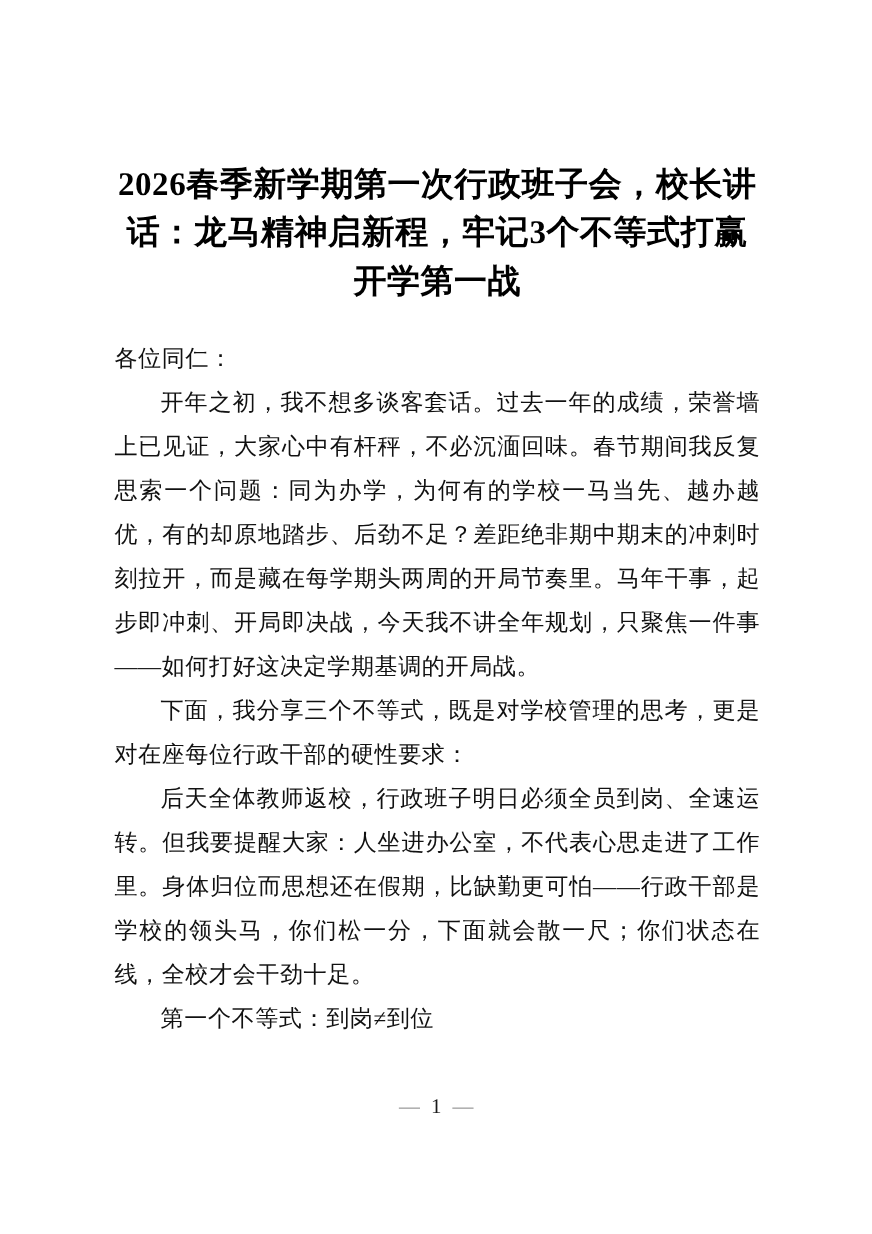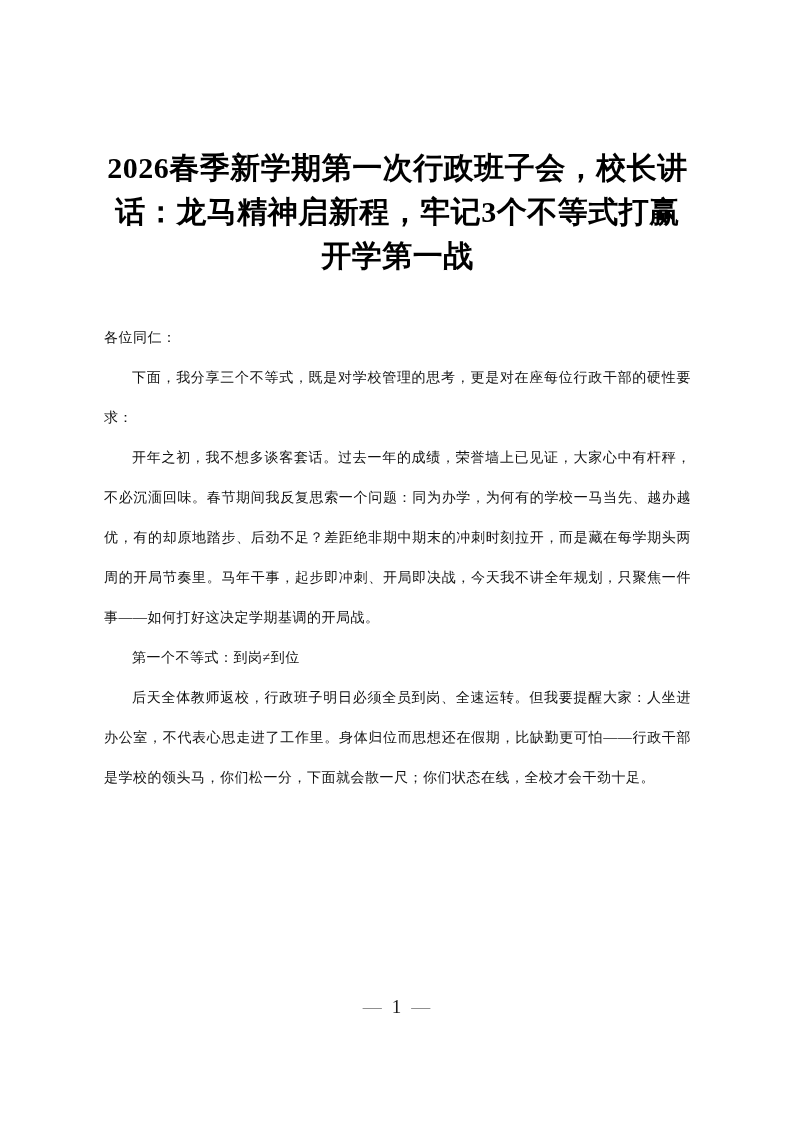--- a/index.html
+++ b/index.html
@@ -26,22 +26,22 @@
   .doc-title {
     margin-top: 146px;
     font-size: 30px;
     line-height: 44px;
     font-weight: bold;
     color: #000000;
     text-align: center;
     letter-spacing: 0.5px;
   }
   .body-text {
-    margin-top: 40px;
-    font-size: 14px;
+    margin-top: 28px;
+    font-size: 21px;
     line-height: 40px;
     text-align: justify;
     letter-spacing: 0.5px;
   }
   .para {
     margin: 0;
     padding: 0;
     text-indent: 2em;
   }
   .salutation {
@@ -69,23 +69,23 @@
 </style>
 </head>
 <body>
 
 <div class="page">
   <div class="content">
     <div class="doc-title">2026春季新学期第一次行政班子会，校长讲话：龙马精神启新程，牢记3个不等式打赢开学第一战</div>
 
     <div class="body-text">
       <p class="salutation">各位同仁：</p>
+      <p class="para">开年之初，我不想多谈客套话。过去一年的成绩，荣誉墙上已见证，大家心中有杆秤，不必沉湎回味。春节期间我反复思索一个问题：同为办学，为何有的学校一马当先、越办越优，有的却原地踏步、后劲不足？差距绝非期中期末的冲刺时刻拉开，而是藏在每学期头两周的开局节奏里。马年干事，起步即冲刺、开局即决战，今天我不讲全年规划，只聚焦一件事——如何打好这决定学期基调的开局战。</p>
       <p class="para">下面，我分享三个不等式，既是对学校管理的思考，更是对在座每位行政干部的硬性要求：</p>
-      <p class="para">开年之初，我不想多谈客套话。过去一年的成绩，荣誉墙上已见证，大家心中有杆秤，不必沉湎回味。春节期间我反复思索一个问题：同为办学，为何有的学校一马当先、越办越优，有的却原地踏步、后劲不足？差距绝非期中期末的冲刺时刻拉开，而是藏在每学期头两周的开局节奏里。马年干事，起步即冲刺、开局即决战，今天我不讲全年规划，只聚焦一件事——如何打好这决定学期基调的开局战。</p>
+      <p class="para">后天全体教师返校，行政班子明日必须全员到岗、全速运转。但我要提醒大家：人坐进办公室，不代表心思走进了工作里。身体归位而思想还在假期，比缺勤更可怕——行政干部是学校的领头马，你们松一分，下面就会散一尺；你们状态在线，全校才会干劲十足。</p>
       <p class="para">第一个不等式：到岗≠到位</p>
-      <p class="para">后天全体教师返校，行政班子明日必须全员到岗、全速运转。但我要提醒大家：人坐进办公室，不代表心思走进了工作里。身体归位而思想还在假期，比缺勤更可怕——行政干部是学校的领头马，你们松一分，下面就会散一尺；你们状态在线，全校才会干劲十足。</p>
     </div>
   </div>
 
   <div class="page-footer">
     <span class="footer-dash">—</span><span class="page-number">1</span><span class="footer-dash">—</span>
   </div>
 </div>
 
 </body></html>

